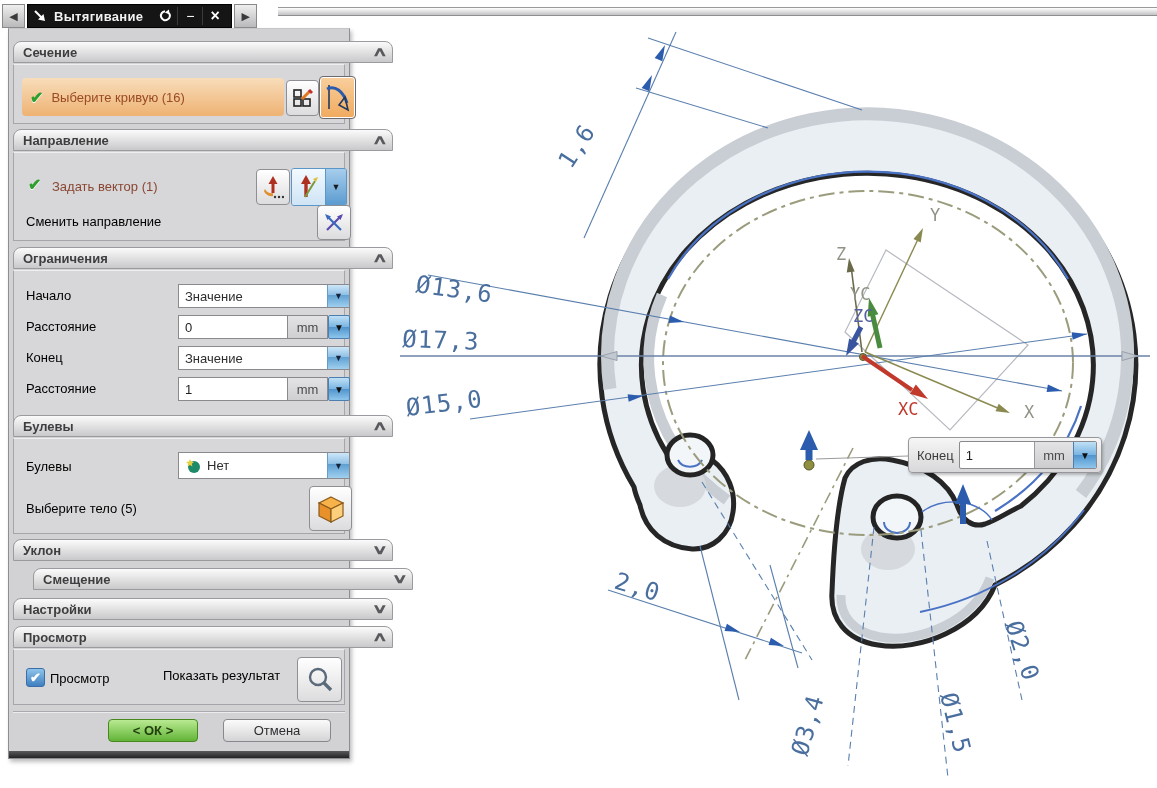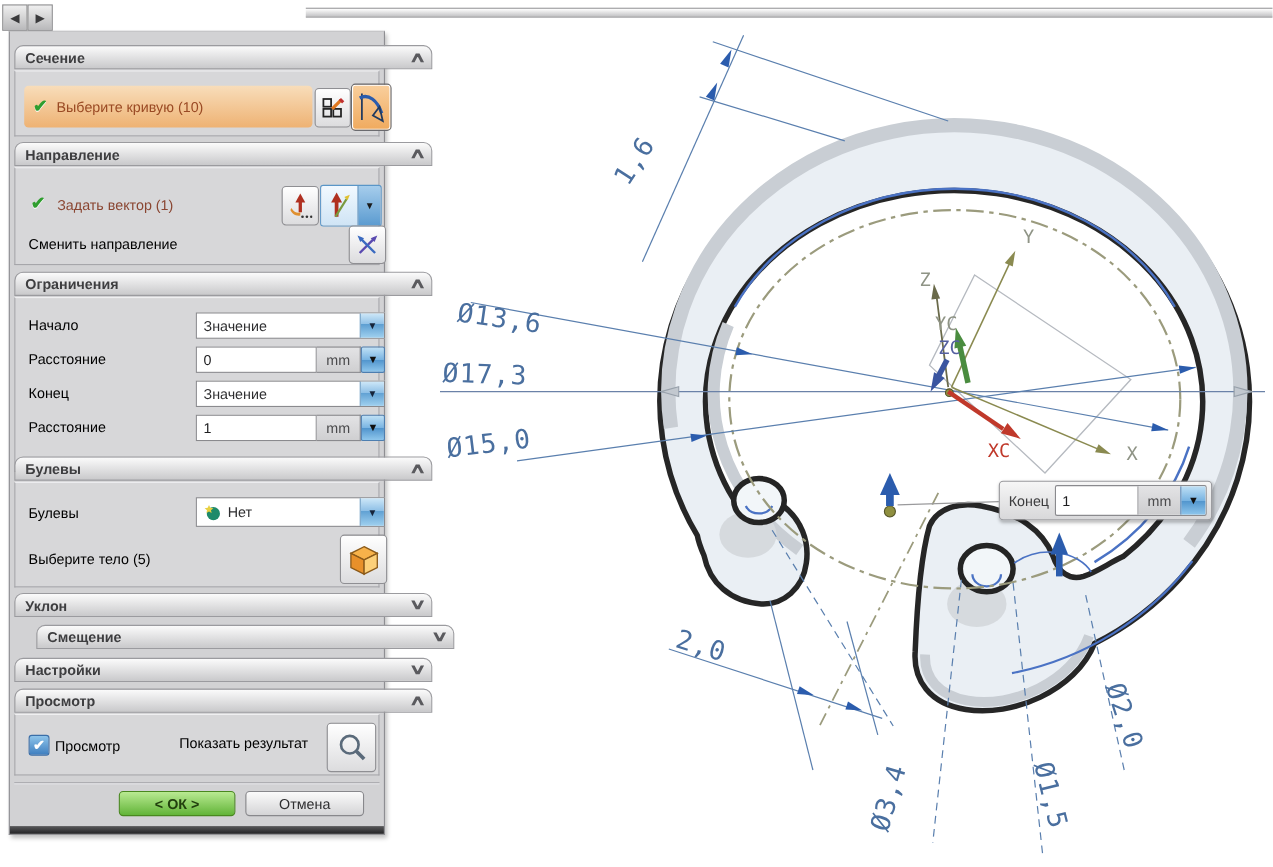--- a/index.html
+++ b/index.html
@@ -234,33 +234,50 @@
   <span class="l">Конец</span>
   <span class="box">
     <span class="v">1</span>
     <span class="u">mm</span>
     <span class="a">▼</span>
   </span>
 </div>
 
 <div class="titlebar">
   <div class="tb-nav">◀</div>
+  <div class="tb-dark">
+    <span style="display:flex;">
+      <svg width="16" height="16" viewBox="0 0 16 16">
+          <line x1="3" y1="3" x2="11" y2="11" stroke="#fff" stroke-width="2"></line>
+          <path d="M13 13 L6 11.5 L11.5 6 Z" fill="#fff"></path>
+        </svg>
+    </span>
+    <span class="tb-title">Вытягивание</span>
+    <span class="tb-ico first">
+      <svg width="14" height="14" viewBox="0 0 14 14">
+          <path d="M 11 4 A 4.5 4.5 0 1 1 7 2.2" fill="none" stroke="#fff" stroke-width="2"></path>
+          <path d="M 11 0.5 L 11.5 5.5 L 6.8 3.6 Z" fill="#fff"></path>
+        </svg>
+    </span>
+    <span class="tb-ico">−</span>
+    <span class="tb-ico" style="font-size:16px;font-weight:bold;">×</span>
+  </div>
   <div class="tb-nav">▶</div>
 </div>
 
 <div class="dialog">
 
   <div class="hdr" style="top:12px;">
     <span class="t">Сечение</span>
     <span class="chev">∧</span>
   </div>
   <div class="grp" style="top:35px;height:60px;">
     <div class="selrow" style="left:8px;top:13px;">
       <span class="chk">✔</span>
-      <span class="t">Выберите кривую (10)</span>
+      <span class="t">Выберите кривую (16)</span>
     </div>
     <div class="icobtn" style="left:272px;top:15px;width:31px;height:34px;">
       <svg width="22" height="22" viewBox="0 0 22 22">
         <rect x="2" y="3" width="7" height="7" fill="none" stroke="#222" stroke-width="1.6"></rect>
         <rect x="2" y="12" width="7" height="7" fill="none" stroke="#222" stroke-width="1.6"></rect>
         <rect x="11" y="12" width="7" height="7" fill="none" stroke="#222" stroke-width="1.6"></rect>
         <line x1="10" y1="12" x2="18" y2="4" stroke="#e07820" stroke-width="3"></line>
         <path d="M 18 2 L 21 5 L 19 7 L 16 4 Z" fill="#c03030"></path>
       </svg>
     </div>
@@ -385,17 +402,17 @@
     <span class="lbl" style="left:149px;top:18px;">Показать результат</span>
     <div class="icobtn" style="left:283px;top:7px;width:43px;height:43px;">
       <svg width="30" height="30" viewBox="0 0 30 30">
         <circle cx="13" cy="12" r="8" fill="none" stroke="#5a6a7a" stroke-width="2.4"></circle>
         <line x1="19" y1="18" x2="26" y2="25" stroke="#5a6a7a" stroke-width="3.4"></line>
       </svg>
     </div>
   </div>
 
   <div class="footer-sep"></div>
-  <div class="btn ok" style="left:99px;top:690px;width:106px;">&lt; ОК &gt;</div>
+  <div class="btn ok" style="left:99px;top:690px;width:90px;">&lt; ОК &gt;</div>
   <div class="btn cancel" style="left:214px;top:690px;width:108px;">Отмена</div>
 
   <div class="bottom-band"></div>
 </div>
 
 </body></html>

